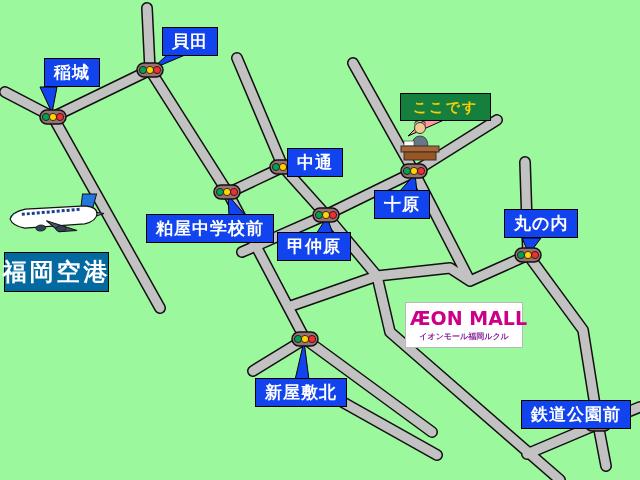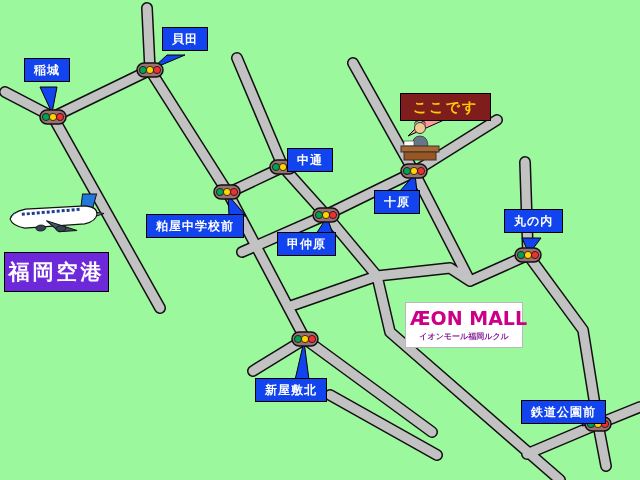--- a/index.html
+++ b/index.html
@@ -8,38 +8,38 @@
     background:#9cf89c;
     font-family:"DejaVu Sans",sans-serif;
   }
   #map svg{position:absolute;left:0;top:0;}
   .bubble{
     position:absolute;
     background:#1144ee;
     border:1px solid #000;
     color:#fff;
     font-weight:bold;
-    font-size:12px;
+    font-size:17px;
     line-height:1;
     padding:5px 9px;
     letter-spacing:1px;
     white-space:nowrap;
     z-index:5;
   }
   .bubble.pink{
-    background:#7f1d1d;
+    background:#15803d;
     color:#ffcc00;
     font-size:14px;
     padding:6px 12px;
     letter-spacing:2px;
   }
   .airport-box{
     position:absolute;left:4px;top:252px;width:103px;height:38px;
-    background:#6d28d9;border:1px solid #000;
-    color:#fff;font-weight:bold;font-size:21px;letter-spacing:3px;
+    background:#0369a1;border:1px solid #000;
+    color:#fff;font-weight:bold;font-size:24px;letter-spacing:3px;
     display:flex;align-items:center;justify-content:center;
     z-index:5;white-space:nowrap;font-family:Liberation Mono, monospace;
   }
   .mall-sign{
     position:absolute;left:405px;top:302px;width:116px;height:44px;
     background:#fff;border:1px solid #b9b9b9;
     display:flex;flex-direction:column;align-items:center;justify-content:center;
     z-index:5;
   }
   .mall-logo{
@@ -136,21 +136,21 @@
     <g>
       <circle cx="420" cy="128" r="5.5" fill="#f2c894" stroke="#333" stroke-width="1"></circle>
       <path d="M414,127 a6,6 0 0 1 12,0 l0,-2 a6,6 0 0 0 -12,0 Z" fill="#554433"></path>
       <path d="M412,147 q0,-11 8,-11 q8,0 8,11 Z" fill="#667788" stroke="#333" stroke-width="0.8"></path>
       <rect x="404" y="141" width="10" height="5" fill="#fff" stroke="#333" stroke-width="0.6"></rect>
       <rect x="401" y="146" width="38" height="6" fill="#aa6633" stroke="#333" stroke-width="1"></rect>
       <rect x="404" y="152" width="32" height="8" fill="#995522" stroke="#333" stroke-width="1"></rect>
     </g>
   </svg>
 
-  <div class="bubble" style="left:24px;top:58px">稲城</div>
+  <div class="bubble" style="left:44px;top:58px">稲城</div>
   <div class="bubble" style="left:162px;top:27px">貝田</div>
   <div class="bubble" style="left:287px;top:148px">中通</div>
   <div class="bubble" style="left:277px;top:232px">甲仲原</div>
   <div class="bubble" style="left:146px;top:214px">粕屋中学校前</div>
   <div class="bubble" style="left:374px;top:190px">十原</div>
   <div class="bubble" style="left:504px;top:209px">丸の内</div>
   <div class="bubble" style="left:521px;top:400px">鉄道公園前</div>
   <div class="bubble" style="left:255px;top:378px">新屋敷北</div>
 
   <div class="bubble pink" style="left:400px;top:93px">ここです</div>

